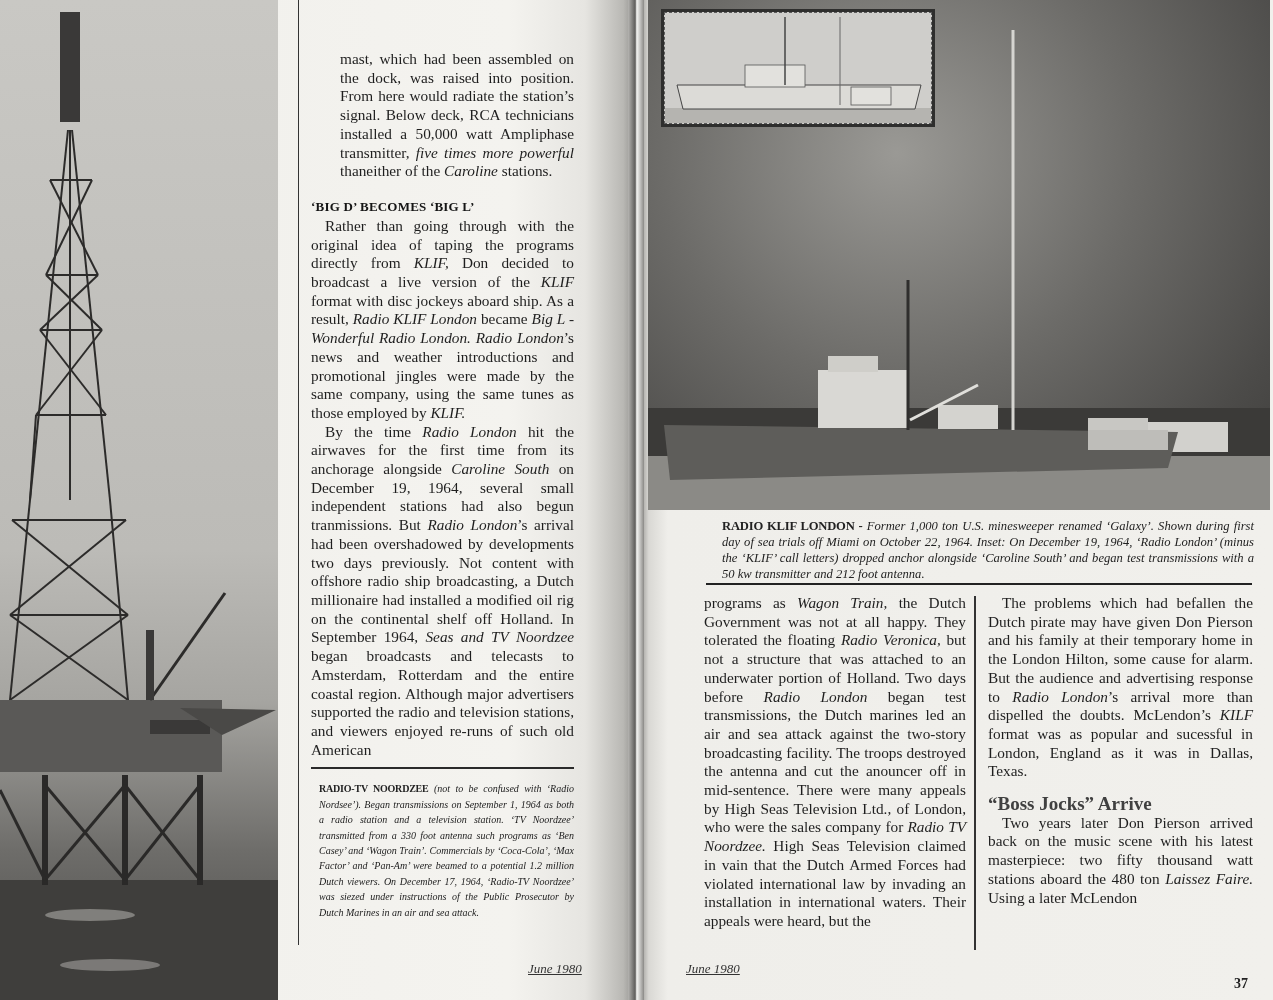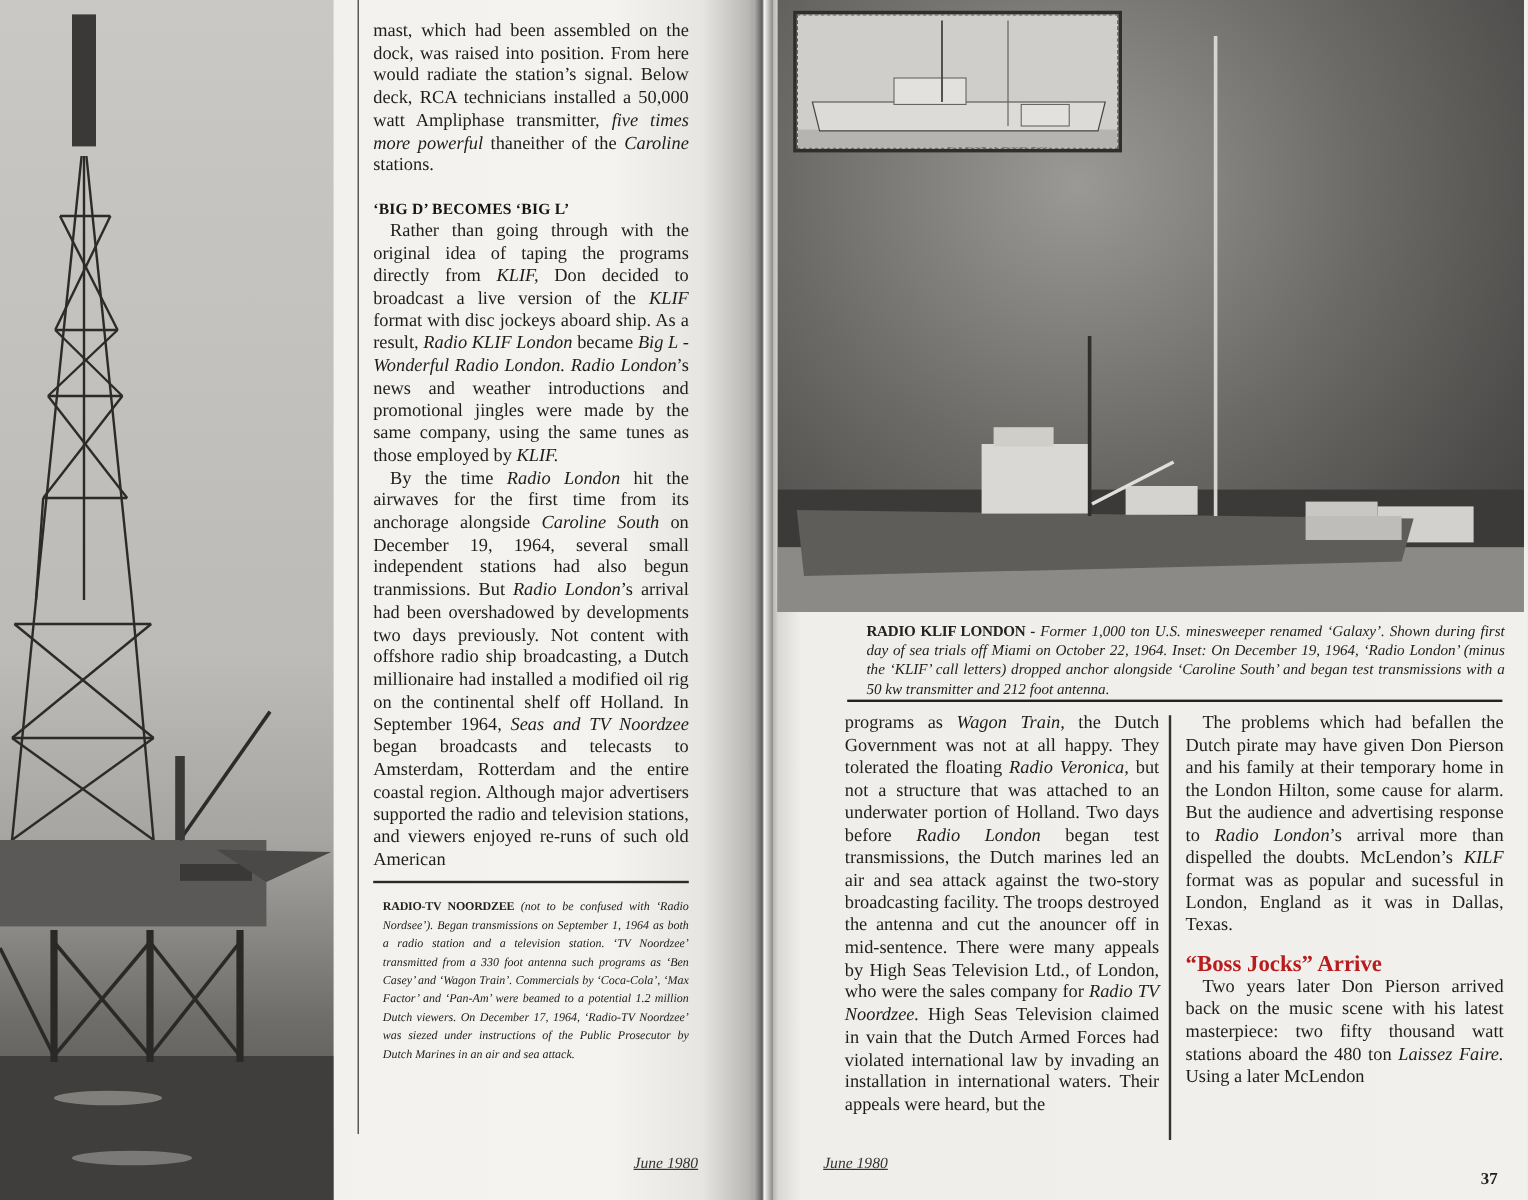--- a/index.html
+++ b/index.html
@@ -17,21 +17,21 @@
     background: linear-gradient(to bottom, #c9c8c4 0%, #bcbbb7 55%, #a6a5a1 70%, #6e6d6a 85%, #4a4947 100%); }
   .photo-tower svg { position: absolute; left: 0; top: 0; }
 
   
   .col-left { position: absolute; left: 298px; top: 0; width: 292px; height: 945px; border-left: 1.5px solid #333; }
   .col-left .inner { padding-left: 12px; padding-right: 16px; }
   .body-text { font-size: 15.3px; line-height: 18.7px; text-align: justify; color: #1e1e1e; }
   .body-text p { text-indent: 0; }
   .body-text p.indent { text-indent: 14px; }
   .body-text em { font-style: italic; }
-  .lead { padding-top: 17px; }
+  .lead { padding-top: 50px; margin-left: 29px; }
   .heading { font-family: "Liberation Serif", serif; font-weight: bold; font-size: 13px; letter-spacing: 0.2px; margin-top: 18px; margin-bottom: 2px; color: #151515; }
   .rule { height: 2px; background: #2a2a2a; margin: 8px 0 12px 0; }
   .caption { font-size: 10px; line-height: 15.4px; font-style: italic; color: #222; text-align: justify; padding-left: 8px; }
   .caption .cap-title { font-style: normal; font-weight: bold; letter-spacing: -0.2px; }
 
   .footer-date { position: absolute; font-style: italic; font-size: 13px; color: #333; text-decoration: underline; }
   .page-num { position: absolute; font-weight: bold; font-size: 14px; color: #222; }
 
   
   .photo-ship { position: absolute; left: 648px; top: 0; width: 622px; height: 510px; overflow: hidden;
@@ -41,21 +41,21 @@
     border: 1px dashed #5a5a5a; box-shadow: 0 0 0 3px #2e2e2d; overflow: hidden; }
   .inset-label { position: absolute; left: 124px; top: 88px; font-family: "DejaVu Sans", sans-serif; font-size: 9px; font-weight: bold; letter-spacing: 0.5px; color: #3a3a3a; margin-top: 21px; }
 
   .ship-caption { position: absolute; left: 706px; top: 518px; width: 548px; }
   .ship-caption .caption { padding-left: 16px; font-size: 12.6px; line-height: 16px; }
   .ship-rule { position: absolute; left: 706px; top: 583px; width: 546px; height: 2px; background: #222; }
 
   .col-r1 { position: absolute; left: 704px; top: 594px; width: 262px; }
   .col-r2 { position: absolute; left: 988px; top: 594px; width: 265px; }
   .col-divider { position: absolute; left: 974px; top: 596px; width: 1.5px; height: 354px; background: #333; }
-  .heading2 { font-weight: bold; font-size: 19px; margin-top: 14px; margin-bottom: 0; color: #b91c1c; }
+  .heading2 { font-weight: bold; font-size: 19px; margin-top: 14px; margin-bottom: 0; color: #404040; }
 </style>
 </head>
 <body>
 
 <div class="page page-left"></div>
 <div class="page page-right"></div>
 <div class="gutter"></div>
 
 <div class="photo-tower">
   <svg width="278" height="1000" viewBox="0 0 278 1000">

